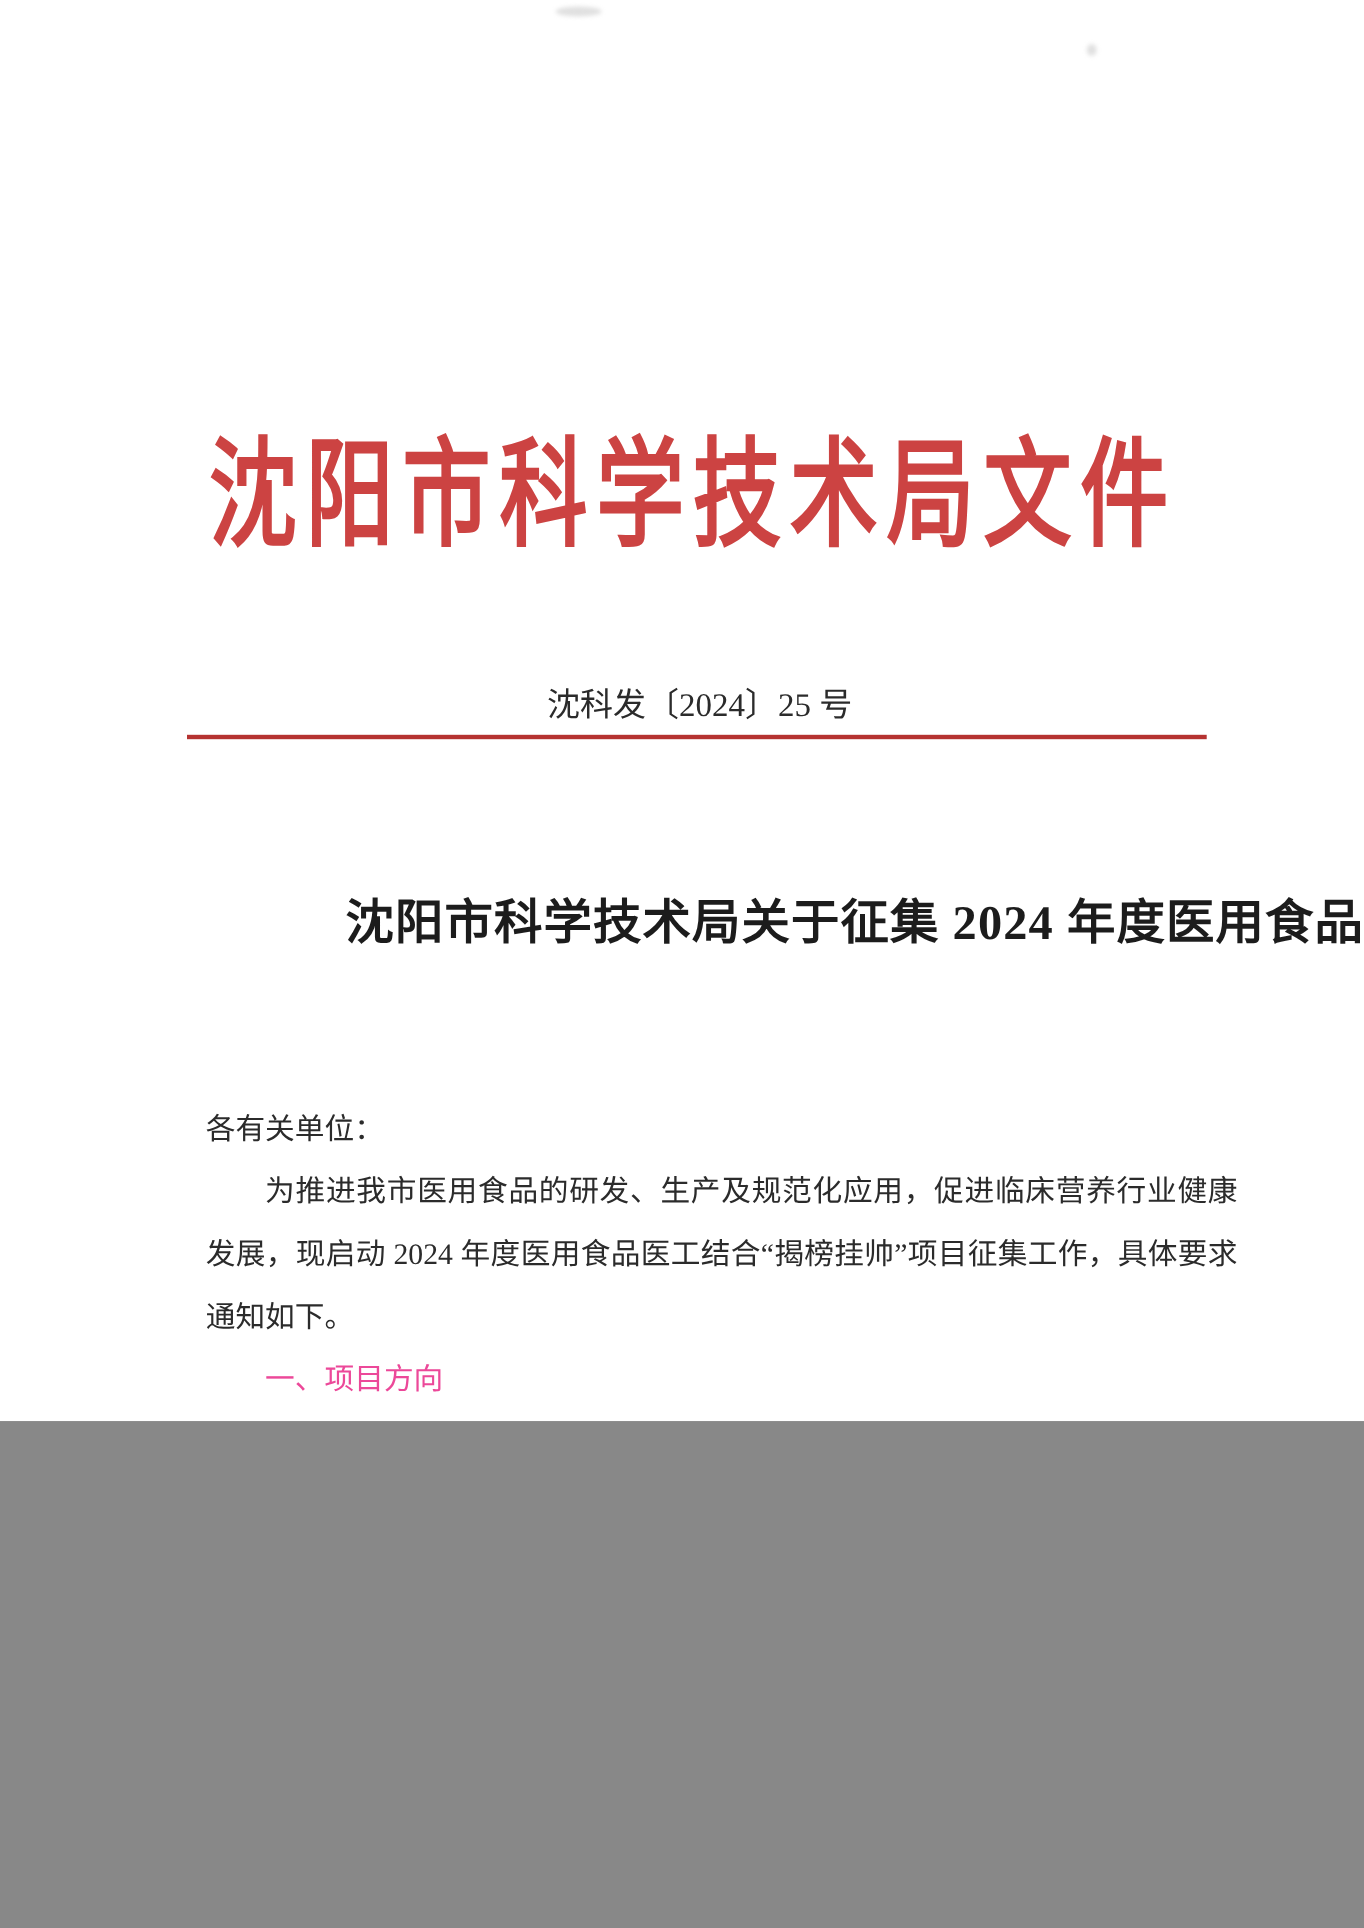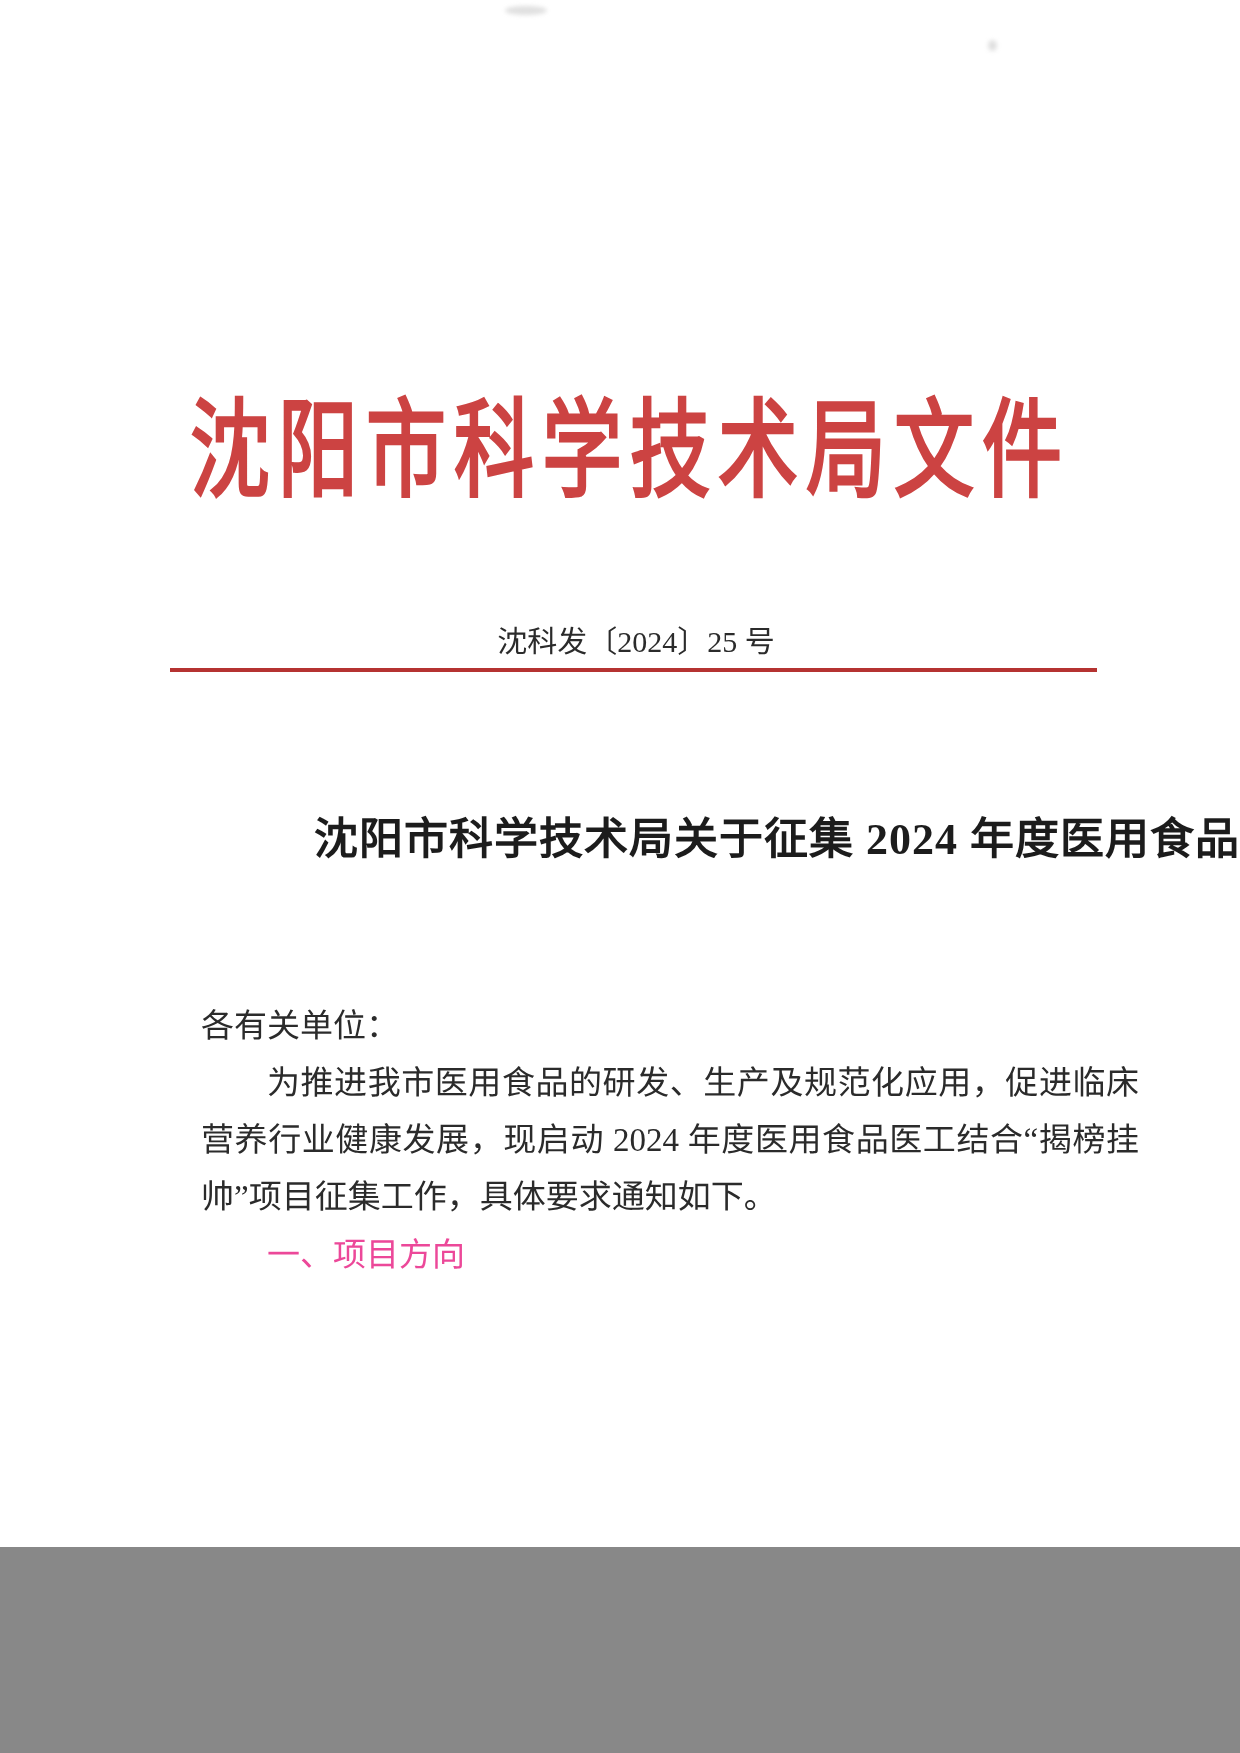--- a/index.html
+++ b/index.html
@@ -10,21 +10,21 @@
     --ink-body:#2b2b2b;
   }
   html,body{margin:0;padding:0;}
   body{
     background:#888;
     font-family:"Liberation Serif","DejaVu Serif",serif;
   }
   .page{
     position:relative;
     width:1240px;
-    height:1547px;
+    height:1292px;
     margin:0 auto;
     background:var(--bg);
     overflow:hidden;
   }
   
   .artifact{
     position:absolute;
     background:rgba(165,165,165,.35);
     border-radius:50%;
     filter:blur(2px);
@@ -77,24 +77,24 @@
     font-size:44px;
     line-height:70px;
     font-weight:700;
     letter-spacing:1px;
     color:var(--ink-title);
     font-family:"Liberation Serif","DejaVu Serif",serif;
   }
   .doc-title .t-line{white-space:nowrap;}
   .body-text{
     position:absolute;
-    left:201px;
+    left:187px;
     top:998px;
     width:938px;
-    font-size:33px;
+    font-size:27px;
     line-height:57px;
     color:var(--ink-body);
     text-align:justify;
   }
   .body-text p{margin:0;}
   .salutation{text-indent:0;}
   .indent{text-indent:2em;}
   .section-heading{
     text-indent:2em;
     font-weight:400;

